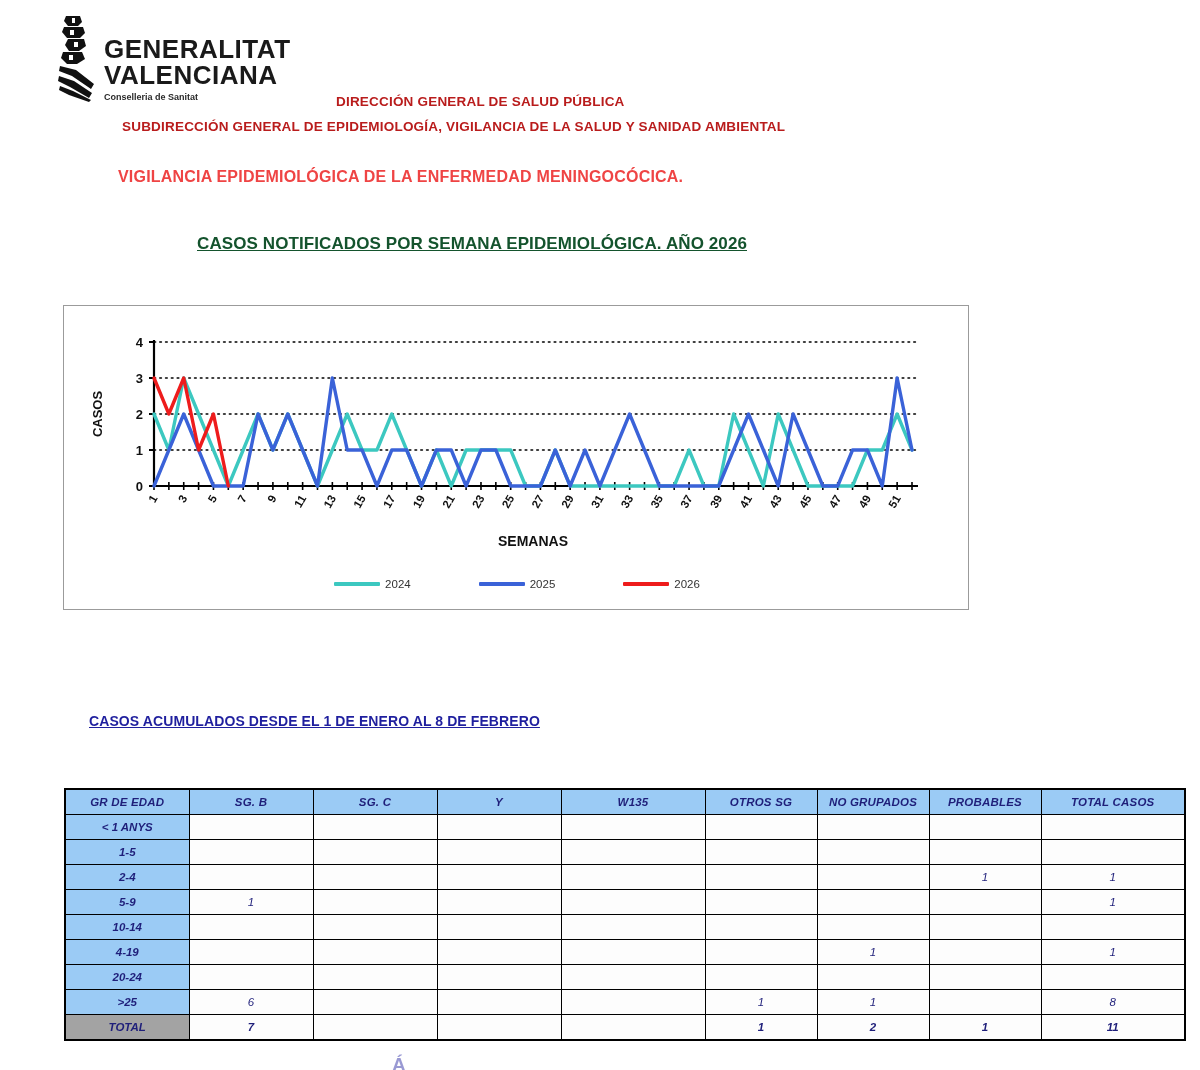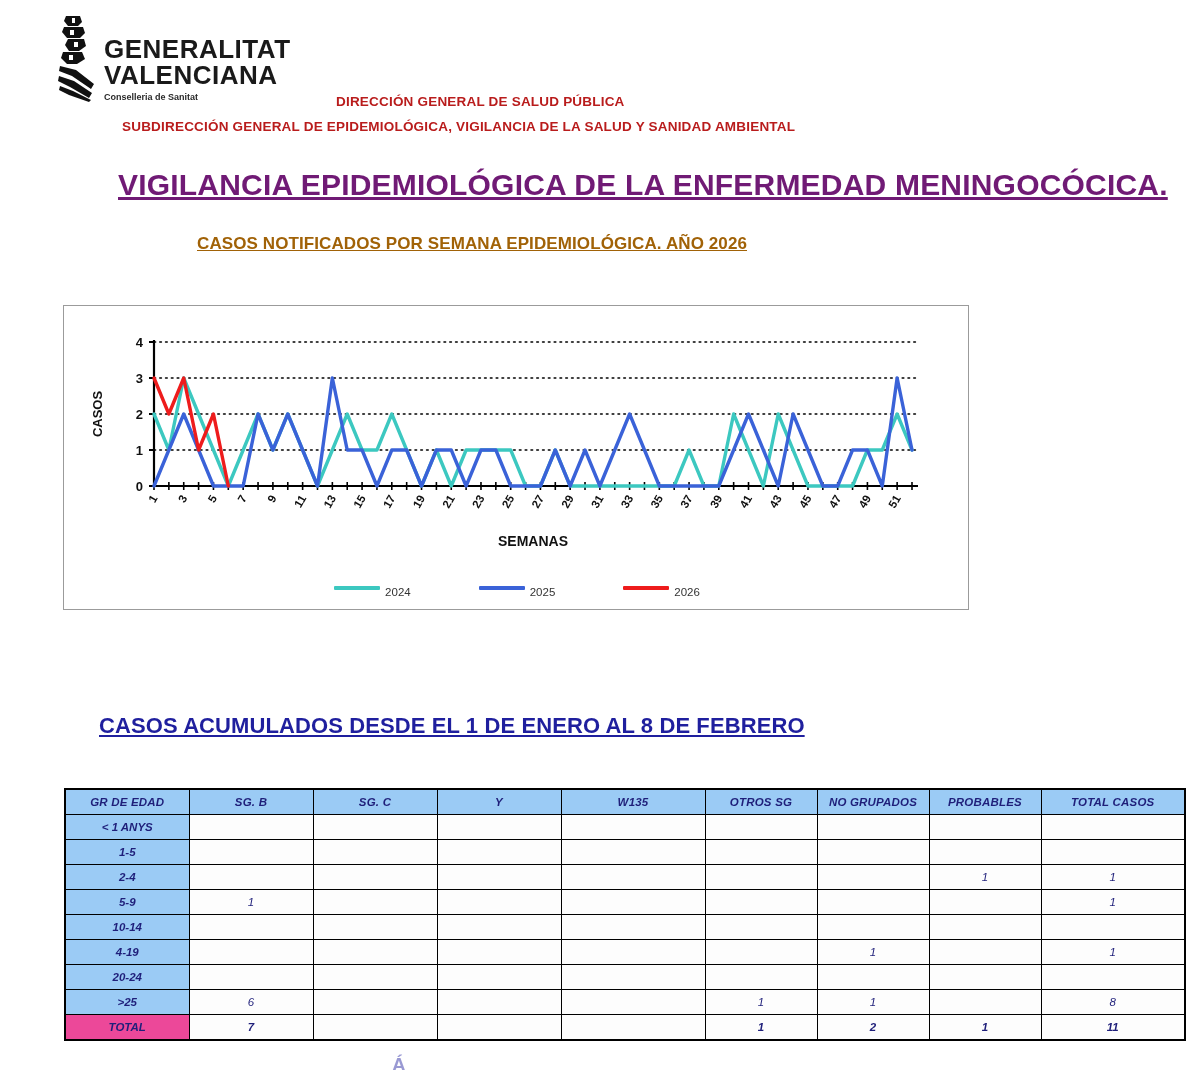--- a/index.html
+++ b/index.html
@@ -65,33 +65,32 @@
     color: #b91c1c;
     white-space: nowrap;
     letter-spacing: 0.2px;
   }
   #dept-line-1 { left: 336px; top: 94px; }
   #dept-line-2 { left: 122px; top: 119px; }
 
   #main-title {
     position: absolute;
     left: 118px; top: 168px;
-    font-size: 30px;
-    font-weight: bold;
-    color: #701a75;
+    font-size: 16px;
+    font-weight: bold;
+    color: #ef4444;
     letter-spacing: 0.2px;
     white-space: nowrap;
-    text-decoration: underline;
   }
   #chart-title {
     position: absolute;
     left: 197px; top: 234px;
     font-size: 17px;
     font-weight: bold;
-    color: #a16207;
+    color: #14532d;
     text-decoration: underline;
     letter-spacing: 0.1px;
     white-space: nowrap;
   }
 
   
   #chart-box {
     position: absolute;
     left: 63px; top: 305px;
     width: 906px;
@@ -120,28 +119,27 @@
   }
   .legend-swatch {
     width: 46px;
     height: 4px;
     border-radius: 1px;
   }
   .legend-label {
     font-size: 11.5px;
     color: #333333;
     font-family: "Liberation Sans", sans-serif;
-    margin-top: 8px;
   }
 
   
   #table-title {
     position: absolute;
-    left: 99px; top: 713px;
-    font-size: 22px;
+    left: 89px; top: 713px;
+    font-size: 14px;
     font-weight: bold;
     color: #1f1f9e;
     text-decoration: underline;
     letter-spacing: 0.1px;
     white-space: nowrap;
   }
   #cases-table {
     position: absolute;
     left: 64px; top: 788px;
     border-collapse: collapse;
@@ -170,21 +168,21 @@
     font-weight: bold;
   }
   #cases-table tbody td.val {
     background: #fdfdfd;
     font-weight: normal;
   }
   #cases-table tbody tr.total-row td.rowhead,
   #cases-table tbody tr.total-row td.val {
     font-weight: bold;
   }
-  #cases-table tbody tr.total-row td.rowhead { background: #ec4899; }
+  #cases-table tbody tr.total-row td.rowhead { background: #a3a3a3; }
 
   #bottom-fragment {
     position: absolute;
     left: 392px;
     top: 1054px;
     font-size: 19px;
     font-weight: bold;
     color: #1f1f9e;
     overflow: hidden;
     height: 16px;
@@ -213,21 +211,21 @@
       </g>
     </svg>
     <div id="logo-text">
       <div class="logo-line">GENERALITAT</div>
       <div class="logo-line">VALENCIANA</div>
     </div>
     <div id="logo-sub">Conselleria de Sanitat</div>
   </div>
 
   <div class="dept-line" id="dept-line-1">DIRECCIÓN GENERAL DE SALUD PÚBLICA</div>
-  <div class="dept-line" id="dept-line-2">SUBDIRECCIÓN GENERAL DE EPIDEMIOLÓGICA, VIGILANCIA DE LA SALUD Y SANIDAD AMBIENTAL</div>
+  <div class="dept-line" id="dept-line-2">SUBDIRECCIÓN GENERAL DE EPIDEMIOLOGÍA, VIGILANCIA DE LA SALUD Y SANIDAD AMBIENTAL</div>
 </div>
 
 <div id="main-title">VIGILANCIA EPIDEMIOLÓGICA DE LA ENFERMEDAD MENINGOCÓCICA.</div>
 <div id="chart-title">CASOS NOTIFICADOS POR SEMANA EPIDEMIOLÓGICA. AÑO 2026</div>
 
 <div id="chart-box">
   <svg id="chart-svg" width="903" height="302" viewBox="0 0 903 302" xmlns="http://www.w3.org/2000/svg">
     <g id="chart-grid">
         <line x1="90" y1="144" x2="854" y2="144" stroke="#000000" stroke-width="1.6" stroke-dasharray="1.6 4.2" stroke-linecap="round"></line>
         <line x1="90" y1="108" x2="854" y2="108" stroke="#000000" stroke-width="1.6" stroke-dasharray="1.6 4.2" stroke-linecap="round"></line>

